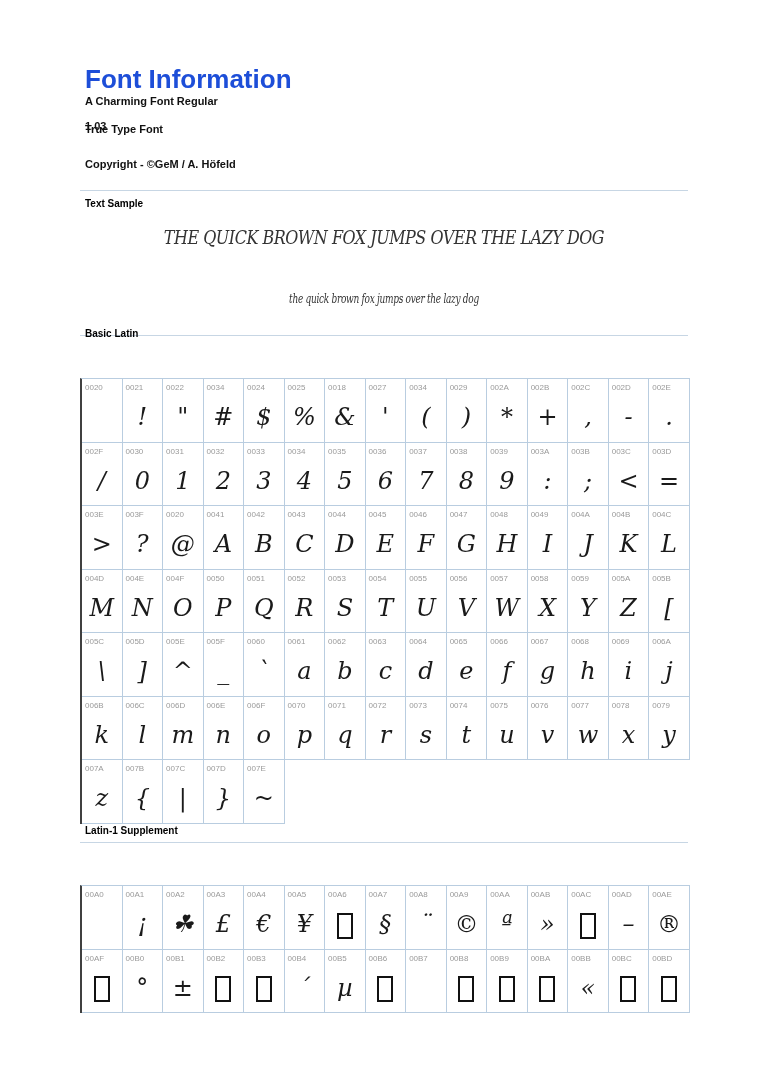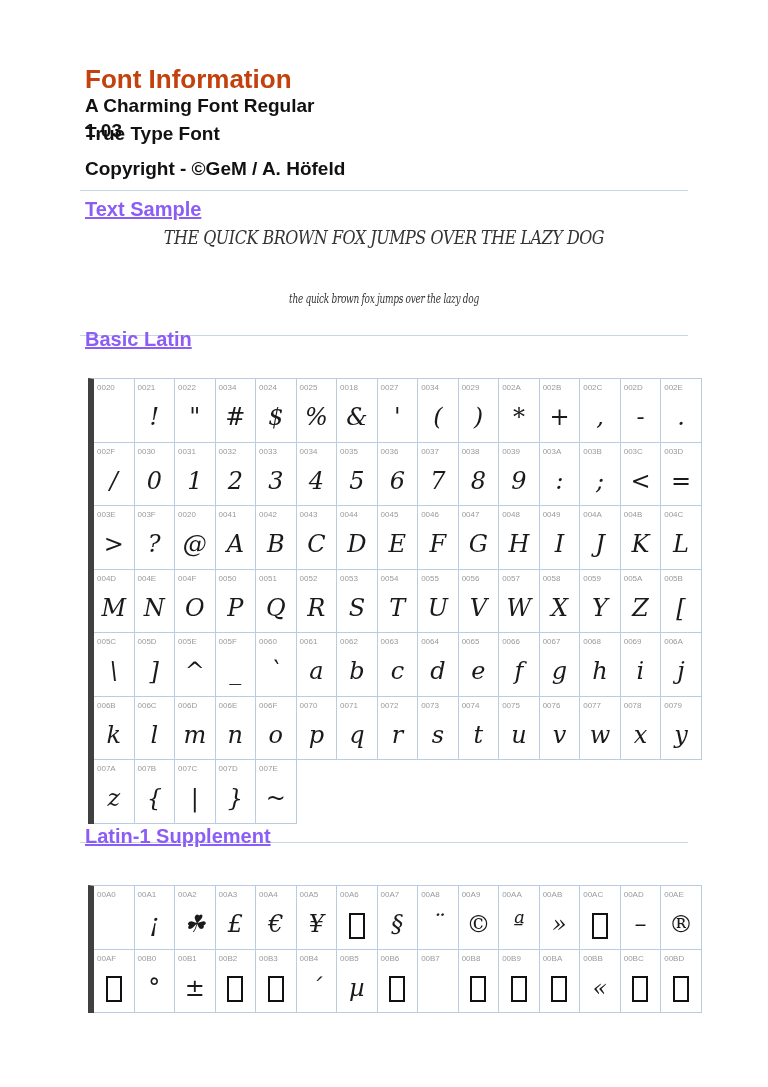--- a/index.html
+++ b/index.html
@@ -1,28 +1,28 @@
 <!DOCTYPE html>
 <html><head>
 <meta charset="utf-8">
 <style>
   html, body { margin: 0; padding: 0; background: #ffffff; }
   body { width: 768px; height: 1087px; position: relative; overflow: hidden;
          font-family: "Liberation Sans", sans-serif; color: #111; }
   .page { position: absolute; left: 80px; top: 0; width: 608px; }
-  .title { position: absolute; left: 5px; top: 64px; font-size: 26px; font-weight: bold; color: #c2410c; letter-spacing: 0px; }
-  .info { position: absolute; left: 5px; font-size: 19px; font-weight: bold; color: #111; }
+  .title { position: absolute; left: 5px; top: 64px; font-size: 26px; font-weight: bold; color: #1d4ed8; letter-spacing: 0px; }
+  .info { position: absolute; left: 5px; font-size: 11px; font-weight: bold; color: #111; }
   .rule { position: absolute; left: 0; width: 608px; height: 1px; background: #c7d6e4; }
-  .section-h { position: absolute; left: 5px; font-size: 20px; font-weight: bold; color: #8b5cf6; text-decoration: underline; }
+  .section-h { position: absolute; left: 5px; font-size: 10px; font-weight: bold; color: #000000; }
   .sample { position: absolute; left: 0; width: 608px; text-align: center;
             font-family: "DejaVu Serif", serif; color: #333; font-style: italic; }
   .sample-upper { top: 228px; font-size: 16px; letter-spacing: -0.5px; transform: scaleY(1.1); }
   .sample-lower { top: 294px; font-size: 9px; letter-spacing: -0.3px; transform: scaleY(1.4); }
-  .grid { position: absolute; left: 8px; display: grid; grid-template-columns: repeat(15, 40.53px);
-          border-top: 1px solid #b9cde0; border-left: 6px solid #404040; }
+  .grid { position: absolute; left: 0; display: grid; grid-template-columns: repeat(15, 40.53px);
+          border-top: 1px solid #b9cde0; border-left: 2px solid #404040; }
   .cell { height: 63.5px; border-right: 1px solid #b9cde0; border-bottom: 1px solid #b9cde0; position: relative; box-sizing: border-box; }
   .code { position: absolute; left: 3px; top: 4px; font-size: 8px; color: #9a9a9a; font-family: "Liberation Sans", sans-serif; }
   .glyph { position: absolute; left: 0; right: 0; top: 20px; text-align: center;
            font-family: "DejaVu Serif", serif; font-size: 24px; color: #1a1a1a; font-style: italic; line-height: 36px; }
   .glyph.box { font-style: normal; }
   .glyph.box span.bx { display: inline-block; width: 12px; height: 22px; border: 2.5px solid #111; vertical-align: middle; }
 </style>
 </head>
 <body>
 

